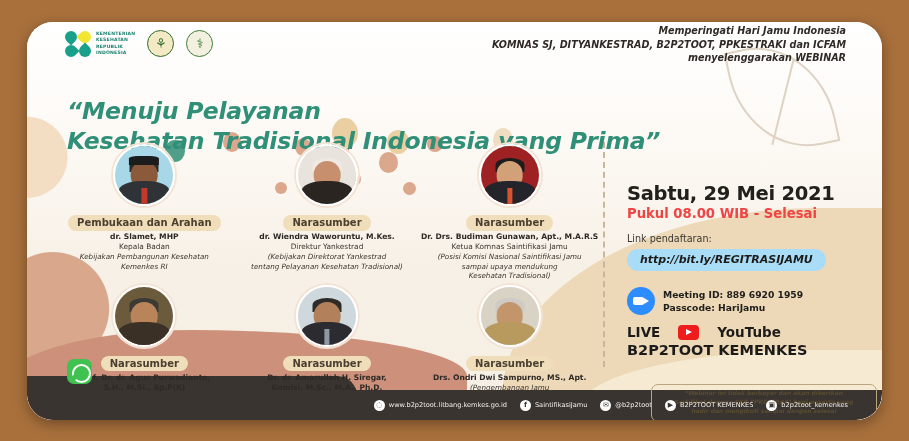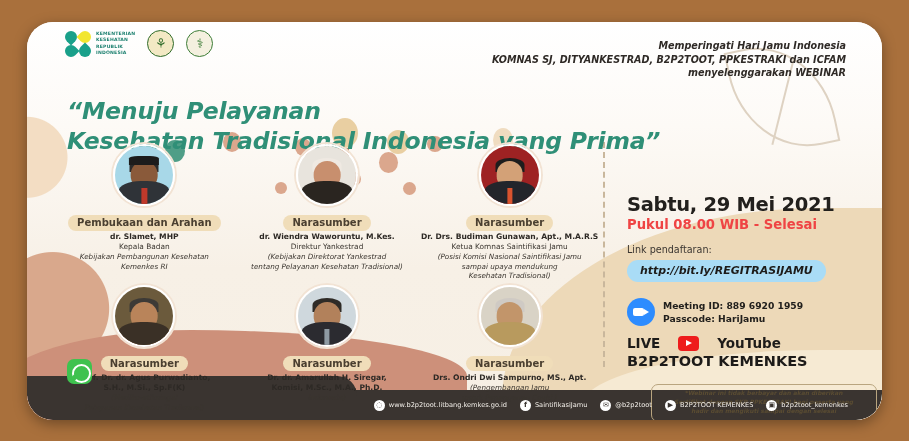--- a/index.html
+++ b/index.html
@@ -109,21 +109,21 @@
   .kk-mark span:nth-child(1){ left:0; top:0; background:#19a08a; transform: rotate(-45deg); }
   .kk-mark span:nth-child(2){ right:0; top:0; background:#f2e631; transform: rotate(45deg); }
   .kk-mark span:nth-child(3){ left:0; bottom:0; background:#19a08a; transform: rotate(-135deg); }
   .kk-mark span:nth-child(4){ right:0; bottom:0; background:#19a08a; transform: rotate(135deg); }
   .kk-text { font-size: 4.6px; font-weight: bold; color: #1a7f6e; line-height: 1.38; letter-spacing: .2px; }
   .logo-round { width: 27px; height: 27px; border-radius: 50%; display:flex; align-items:center; justify-content:center; font-size:13px; }
   .logo-a { background: #f3e9c4; border: 1.4px solid #2f6b2a; color:#2f6b2a; }
   .logo-b { background: #f4f0df; border: 1.4px solid #3c7c36; color:#3c7c36; }
 
   #headline {
-    position: absolute; right: 36px; top: 17px;
+    position: absolute; right: 36px; top: 2px;
     text-align: right;
     font-style: italic; font-weight: bold;
     color: #2f2a26;
     line-height: 1.42;
   }
   #headline .l1 { font-size: 9.6px; }
   #headline .l2 { font-size: 9.6px; }
   #headline .l3 { font-size: 9.6px; }
 
   #title {
@@ -170,21 +170,21 @@
     font-size: 10px; font-weight: bold;
     padding: 2px 9px 2.5px;
     border-radius: 9px;
     margin-bottom: 1.5px;
   }
   .sp-name { font-size: 7.6px; font-weight: bold; color: #2d2925; line-height: 1.32; }
   .sp-role { font-size: 7.4px; color: #3a352f; line-height: 1.34; }
   .sp-desc { font-size: 7.2px; font-style: italic; color: #3a352f; line-height: 1.34; }
 
   
-  #info { position: absolute; left: 600px; top: 160px; width: 250px; z-index: 6; margin-top: 11px; }
+  #info { position: absolute; left: 600px; top: 160px; width: 250px; z-index: 6; }
   #dateline { font-size: 19.5px; font-weight: bold; color: #22201d; letter-spacing: -0.3px; }
   #timeline { font-size: 13.2px; font-weight: bold; color: #ef4444; margin-top: 1px; }
   #reglabel { font-size: 9.6px; color: #3b3631; margin-top: 12px; }
   #reglink {
     display: inline-block; margin-top: 5px;
     background: #a9dcf6; color: #1d1b19;
     font-size: 11px; font-weight: bold; font-style: italic;
     padding: 4px 13px 5px; border-radius: 12px;
   }
   #zoomrow { display: flex; align-items: center; gap: 8px; margin-top: 16px; }

